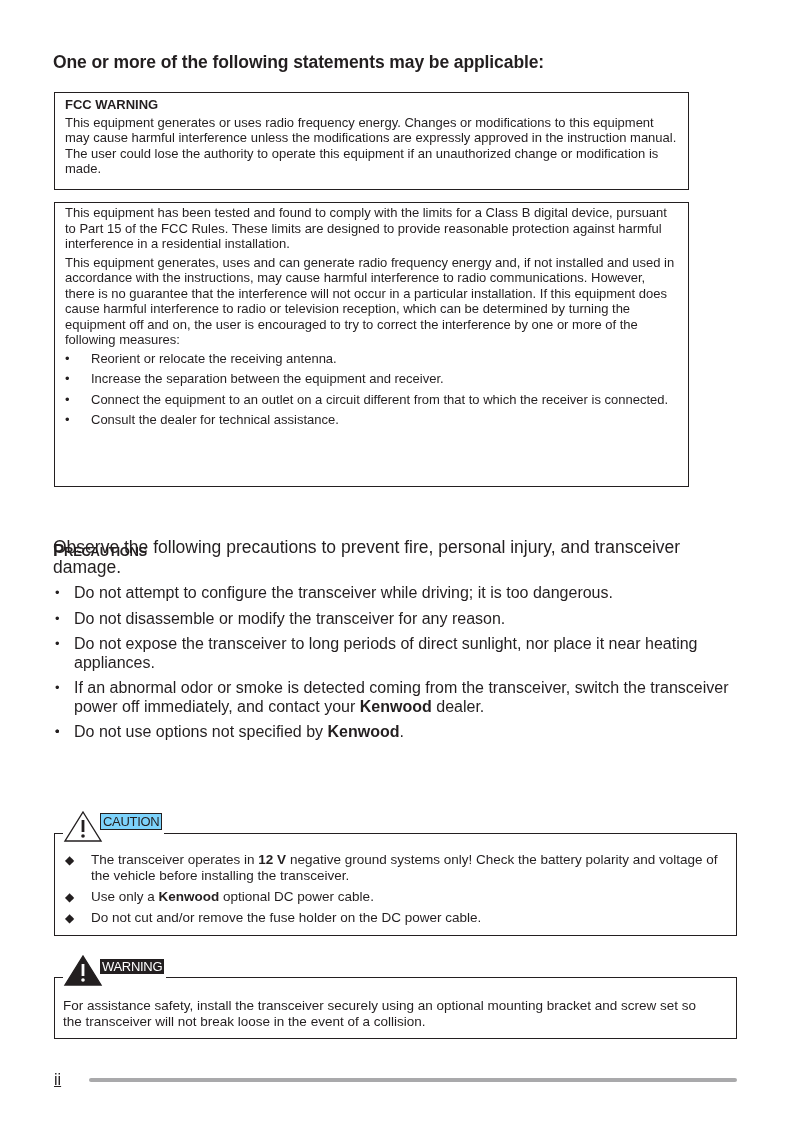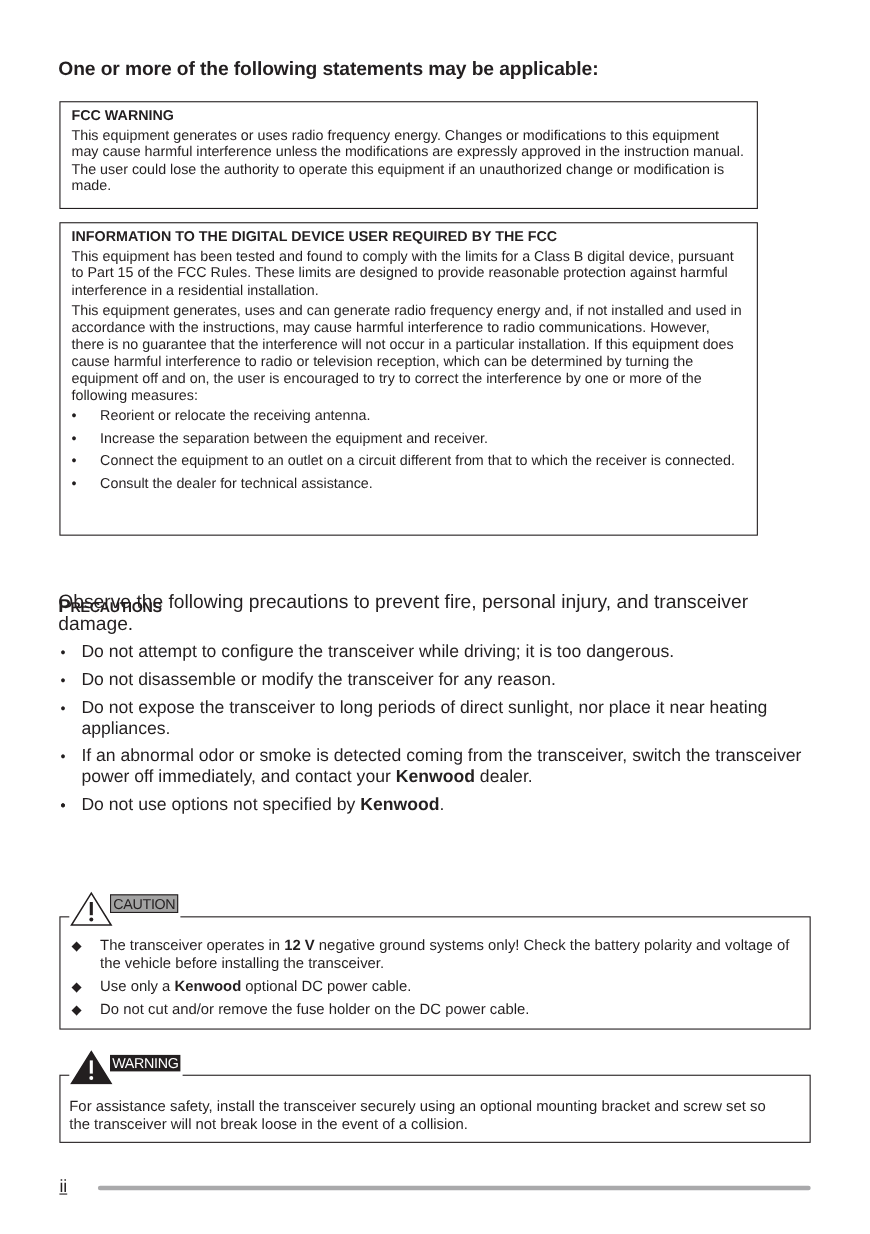--- a/index.html
+++ b/index.html
@@ -50,21 +50,21 @@
     .notice-label-wrap {
       position: absolute; left: 8px; top: -22px; height: 30px;
       display: flex; align-items: flex-end; background: #ffffff;
       padding-right: 2px;
     }
     .notice-label-wrap svg { display: block; }
     .notice-tag {
       font-size: 13px; letter-spacing: -0.3px; padding: 0 2px; line-height: 15px;
       margin-bottom: 12px; margin-left: -3px;
     }
-    .caution-tag { border: 1px solid #231f20; background: #a3a3a3; color: #231f20; }
+    .caution-tag { border: 1px solid #231f20; background: #7dd3fc; color: #231f20; }
     .warning-tag { background: #231f20; color: #ffffff; }
     .diamond-list { list-style: none; margin: 0; padding: 0; }
     .diamond-list li { position: relative; padding-left: 26px; margin-bottom: 5px; }
     .diamond-list li .dia { position: absolute; left: 0; top: 0; font-size: 12px; }
     .footer-num {
       position: absolute; left: 54px; top: 1071px; font-size: 16px; text-decoration: underline;
     }
     .footer-rule {
       position: absolute; left: 89px; top: 1078px; width: 648px; height: 4px;
       background: #a9a9ab; border-radius: 2px;
@@ -74,21 +74,20 @@
 <body>
 
 <div class="page-heading">One or more of the following statements may be applicable:</div>
 
 <div id="fcc-box" class="box">
   <div class="box-title">FCC WARNING</div>
   <p>This equipment generates or uses radio frequency energy.  Changes or modifications to this equipment may cause harmful interference unless the modifications are expressly approved in the instruction manual.  The user could lose the authority to operate this equipment if an unauthorized change or modification is made.</p>
 </div>
 
 <div id="digital-box" class="box">
-  <div class="box-title">INFORMATION TO THE DIGITAL DEVICE USER REQUIRED BY THE FCC</div>
   <p>This equipment has been tested and found to comply with the limits for a Class B digital device, pursuant to Part 15 of the FCC Rules.  These limits are designed to provide reasonable protection against harmful interference in a residential installation.</p>
   <p>This equipment generates, uses and can generate radio frequency energy and, if not installed and used in accordance with the instructions, may cause harmful interference to radio communications. However, there is no guarantee that the interference will not occur in a particular installation.  If this equipment does cause harmful interference to radio or television reception, which can be determined by turning the equipment off and on, the user is encouraged to try to correct the interference by one or more of the following measures:</p>
   <ul class="bullets">
     <li><span class="dot">•</span><span>Reorient or relocate the receiving antenna.</span></li>
     <li><span class="dot">•</span><span>Increase the separation between the equipment and receiver.</span></li>
     <li><span class="dot">•</span><span>Connect the equipment to an outlet on a circuit different from that to which the receiver is connected.</span></li>
     <li><span class="dot">•</span><span>Consult the dealer for technical assistance.</span></li>
   </ul>
 </div>
 

